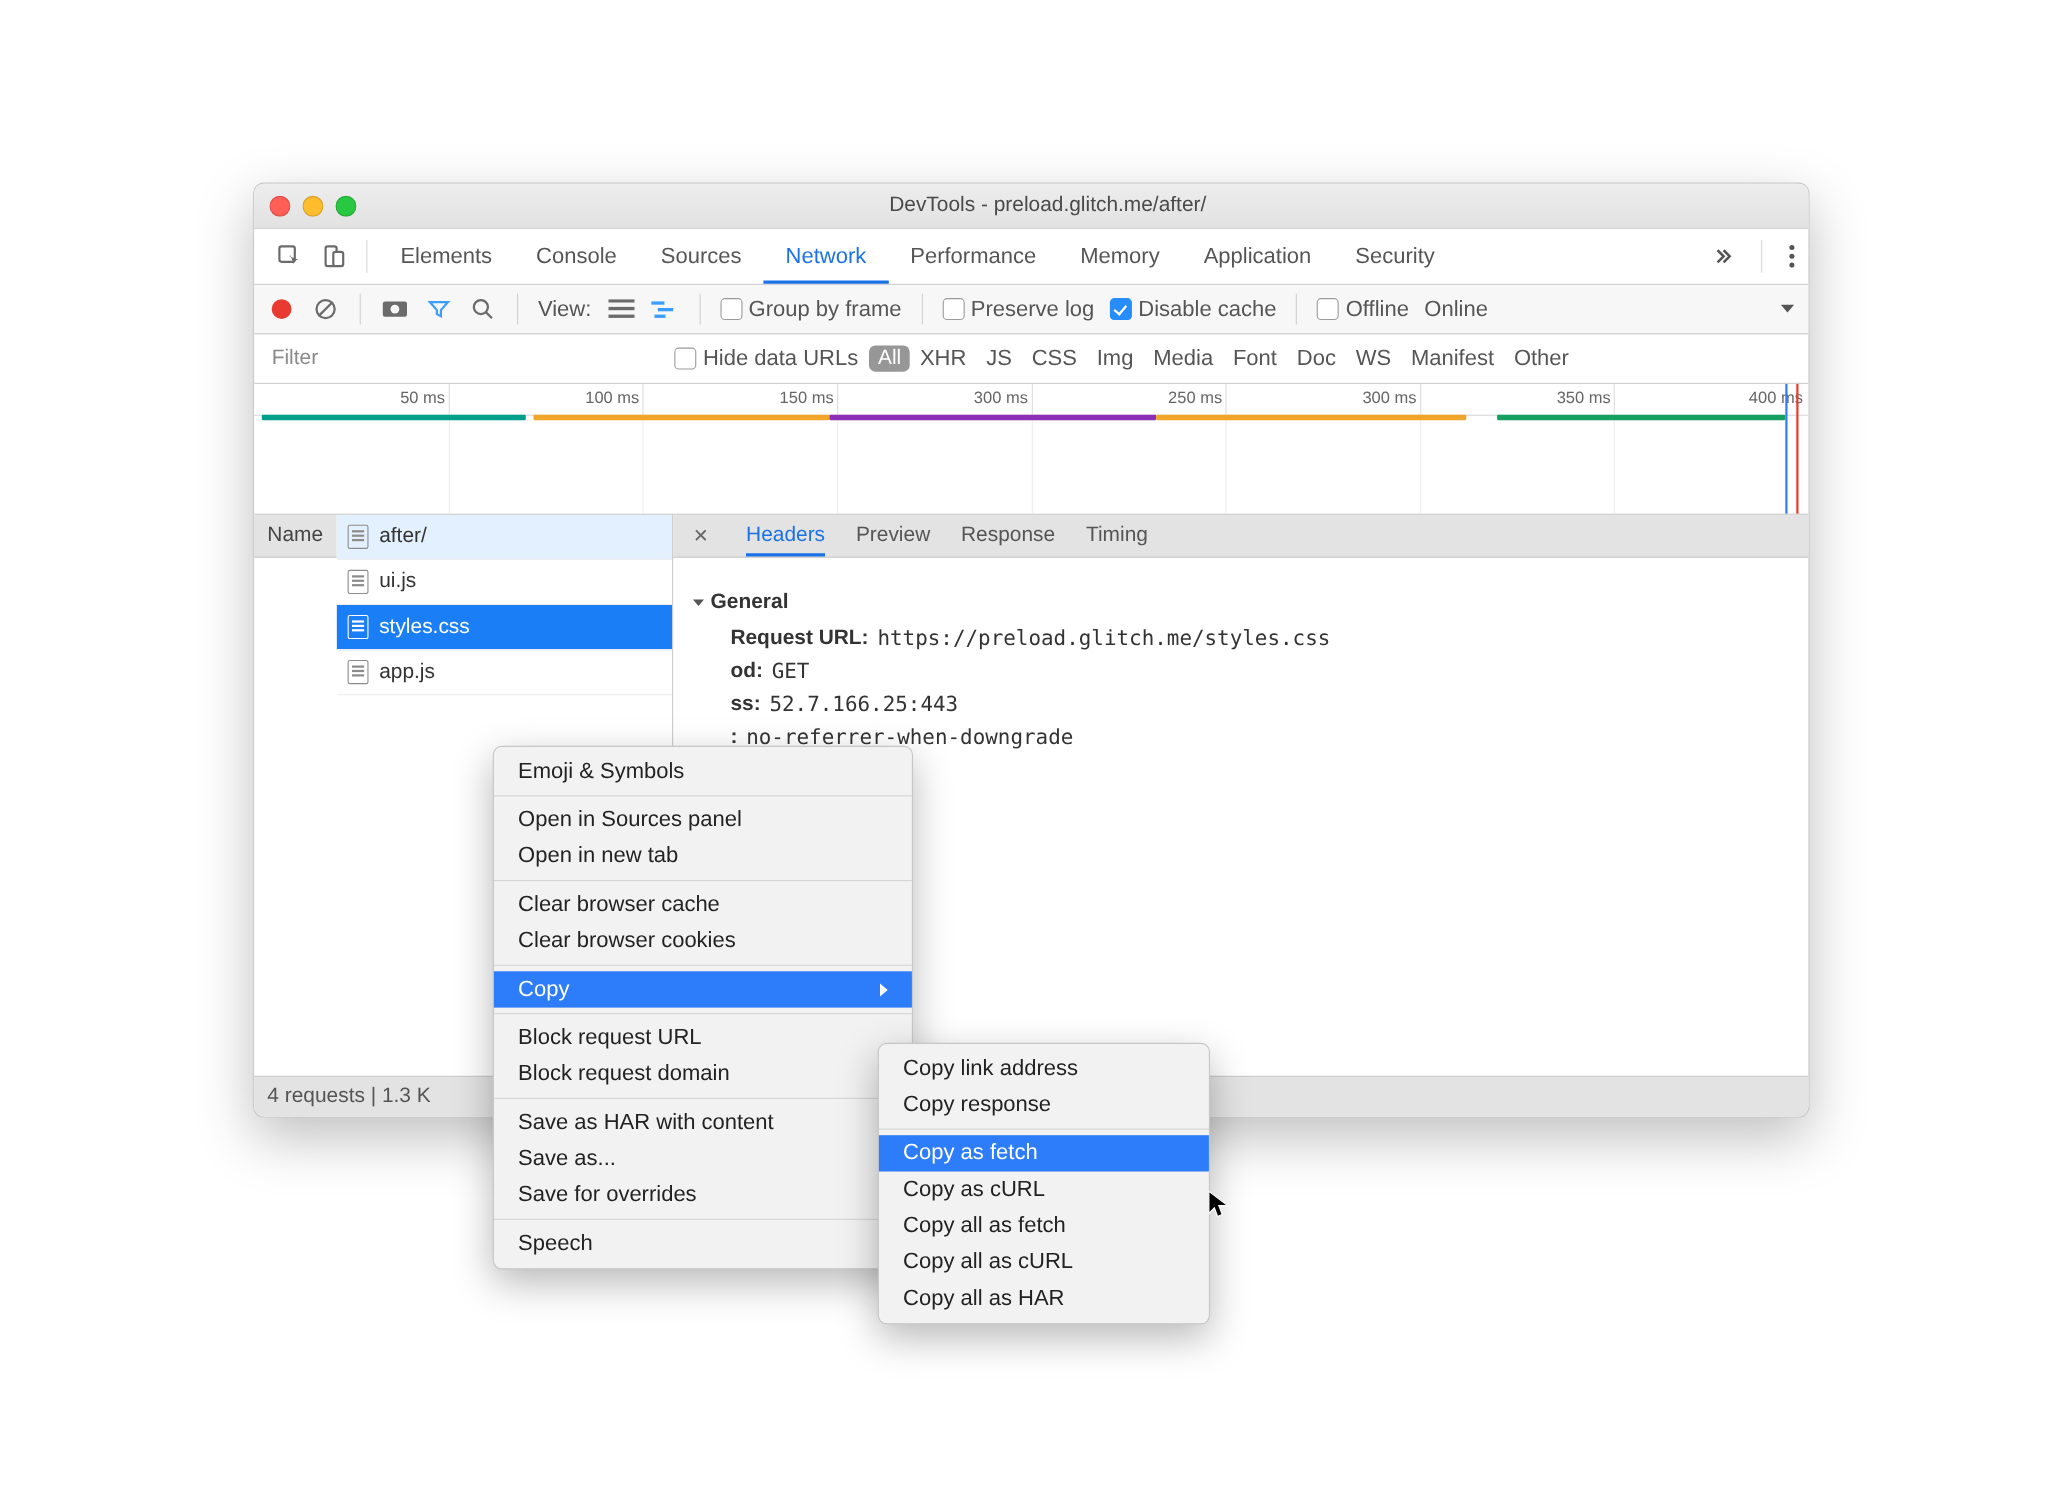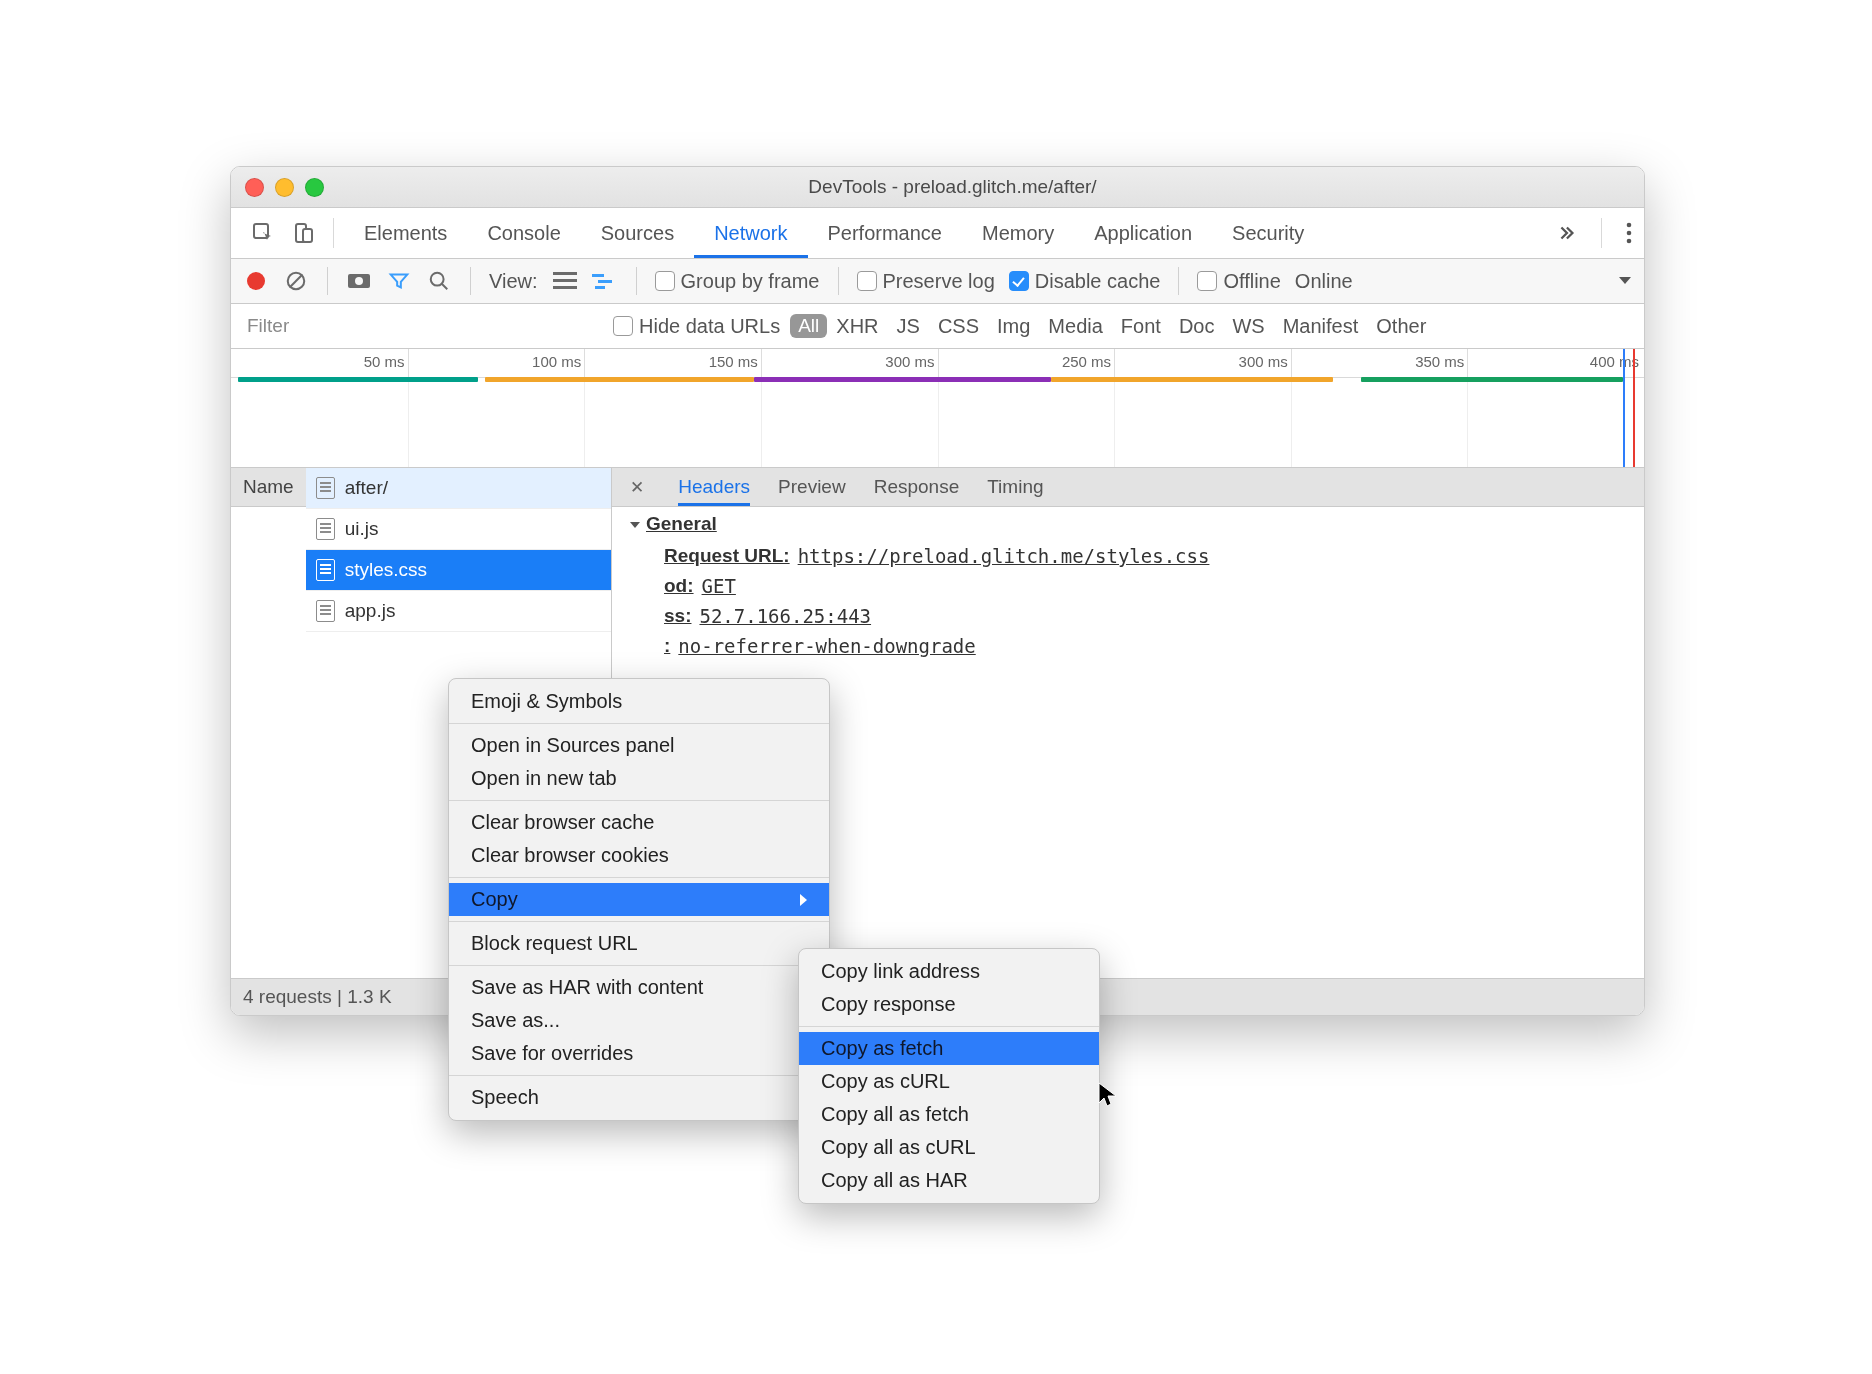--- a/index.html
+++ b/index.html
@@ -69,32 +69,32 @@
   .reqrow.first{background:#e3f0ff;}
   .fileicon{width:17px;height:20px;border:1.5px solid #8c8c8c;border-radius:2px;position:relative;}
   .fileicon::before{content:"";position:absolute;left:3px;right:3px;top:4px;height:1.5px;background:#8c8c8c;box-shadow:0 4px 0 #8c8c8c,0 8px 0 #8c8c8c;}
   .reqrow.sel .fileicon{border-color:#fff;} .reqrow.sel .fileicon::before{background:#fff;box-shadow:0 4px 0 #fff,0 8px 0 #fff;}
   
   .rightpane{flex:1;display:flex;flex-direction:column;min-width:0;}
   .dtabs{height:38px;border-bottom:1px solid var(--border);background:var(--panel-dark);display:flex;align-items:center;gap:28px;padding:0 12px;font-size:19px;color:#555;}
   .dtabs .x{font-size:17px;color:#666;cursor:default;padding:0 6px;}
   .dtabs .dtab{height:100%;display:flex;align-items:center;}
   .dtabs .dtab.active{color:var(--tab-blue);box-shadow:inset 0 -3px 0 var(--tab-blue);}
-  .details{flex:1;padding:0 18px;font-size:19px;overflow:auto;text-decoration:underline;}
+  .details{flex:1;padding:24px 18px;font-size:19px;overflow:auto;}
   .details .sect{color:#333;font-weight:600;margin:6px 0 10px;}
   .caret{display:inline-block;border-top:6px solid #555;border-left:5px solid transparent;border-right:5px solid transparent;margin-right:6px;vertical-align:middle;}
   .kv{margin-left:34px;margin-bottom:8px;display:flex;gap:8px;font-size:19px;color:#333;}
   .kv .k{font-weight:700;white-space:nowrap;} .kv .v{font-family:ui-monospace,Menlo,monospace;color:#333;}
   .statusdot{width:14px;height:14px;border-radius:50%;background:#1a9e49;display:inline-block;margin-right:6px;vertical-align:middle;}
   
   .statusbar{position:absolute;bottom:0;left:0;right:0;height:36px;border-top:1px solid var(--border);background:var(--panel-dark);display:flex;align-items:center;padding:0 12px;font-size:19px;color:#555;}
   
   .menu{position:absolute;background:#f2f2f2;border:1px solid #c6c6c6;border-radius:8px;box-shadow:0 12px 36px rgba(0,0,0,.28);padding:6px 0;font-size:20px;color:#222;}
   .menu .mi{padding:5px 22px;display:flex;align-items:center;justify-content:space-between;white-space:nowrap;}
-  .menu .mi.hl{background:var(--menu-hl);color:#0f172a;}
+  .menu .mi.hl{background:var(--menu-hl);color:#ffffff;}
   .menu hr{border:none;border-top:1px solid #d5d5d5;margin:5px 0;}
   .menu .arrow{border-left:7px solid #333;border-top:6px solid transparent;border-bottom:6px solid transparent;display:inline-block;}
   .menu .mi.hl .arrow{border-left-color:#fff;}
   .cursor{position:absolute;width:20px;height:26px;}
   .cursor svg{display:block;}
   
   svg{display:block;}
 </style>
 </head>
 <body>
@@ -366,20 +366,23 @@
       </div>
       <hr>
       <div class="mi hl">
         <span>Copy</span>
         <span class="arrow"></span>
       </div>
       <hr>
       <div class="mi">
         <span>Block request URL</span>
       </div>
+      <div class="mi">
+        <span>Block request domain</span>
+      </div>
       <hr>
       <div class="mi">
         <span>Save as HAR with content</span>
       </div>
       <div class="mi">
         <span>Save as...</span>
       </div>
       <div class="mi">
         <span>Save for overrides</span>
       </div>

